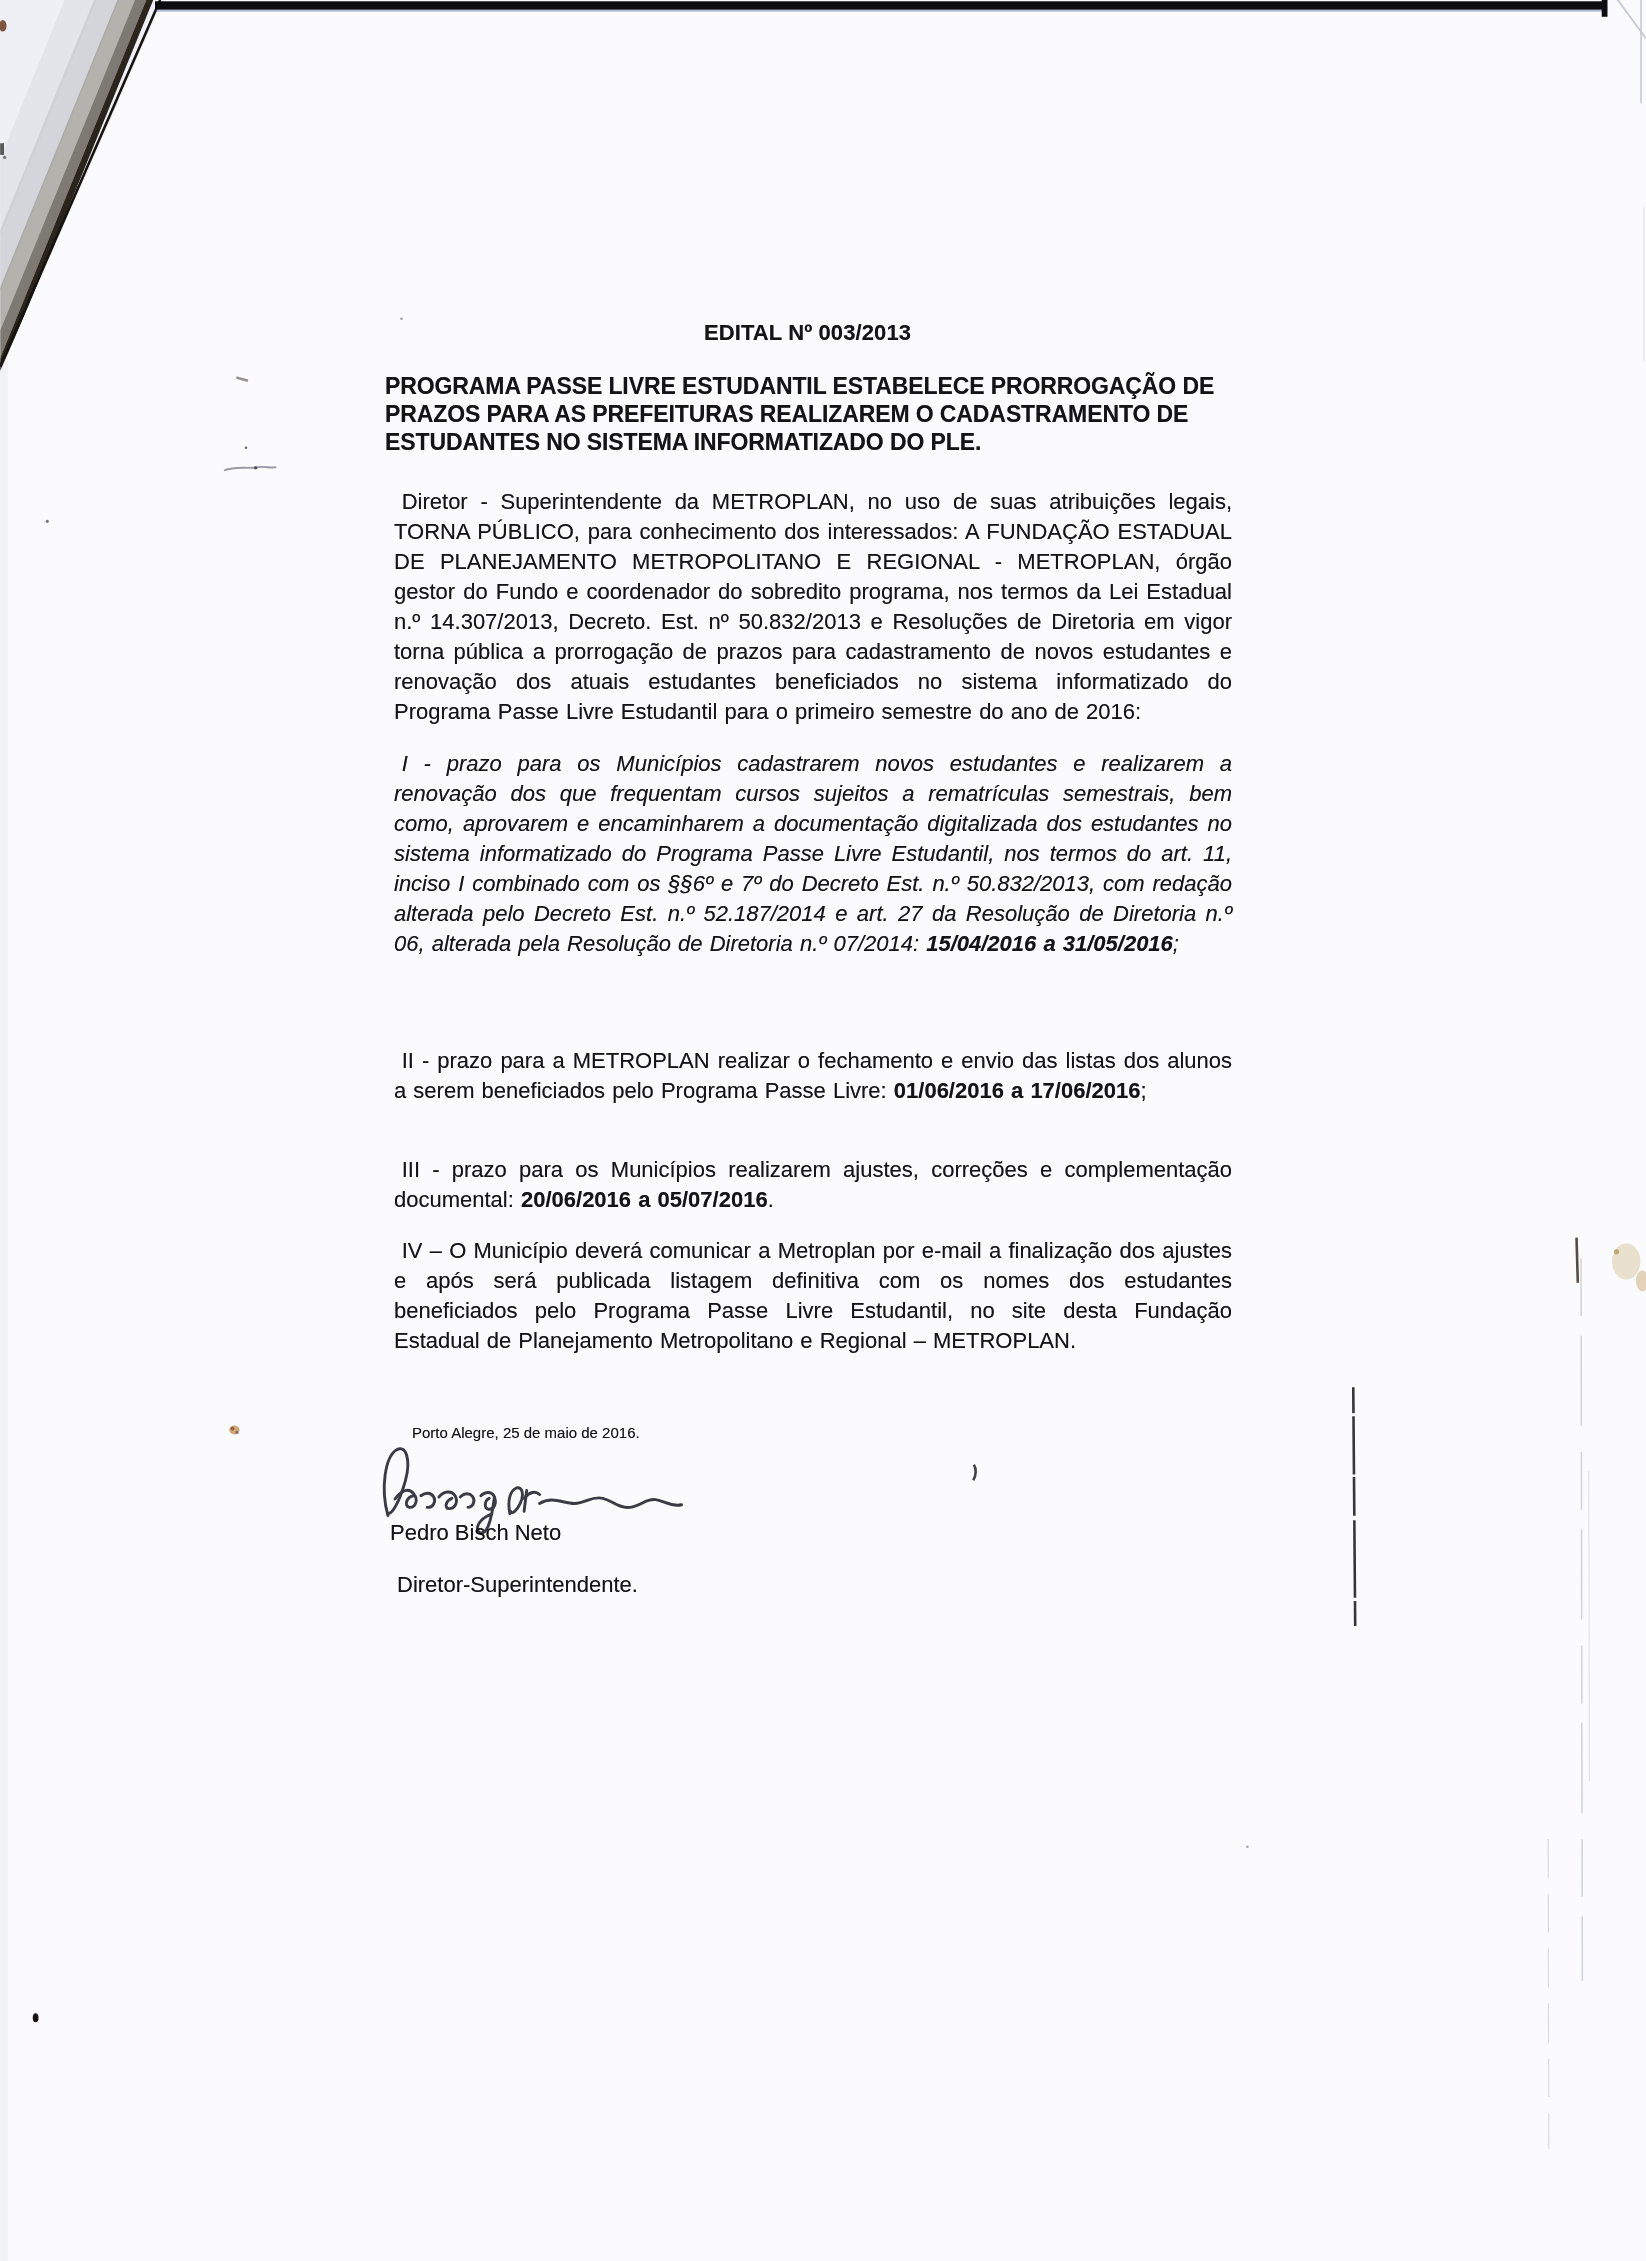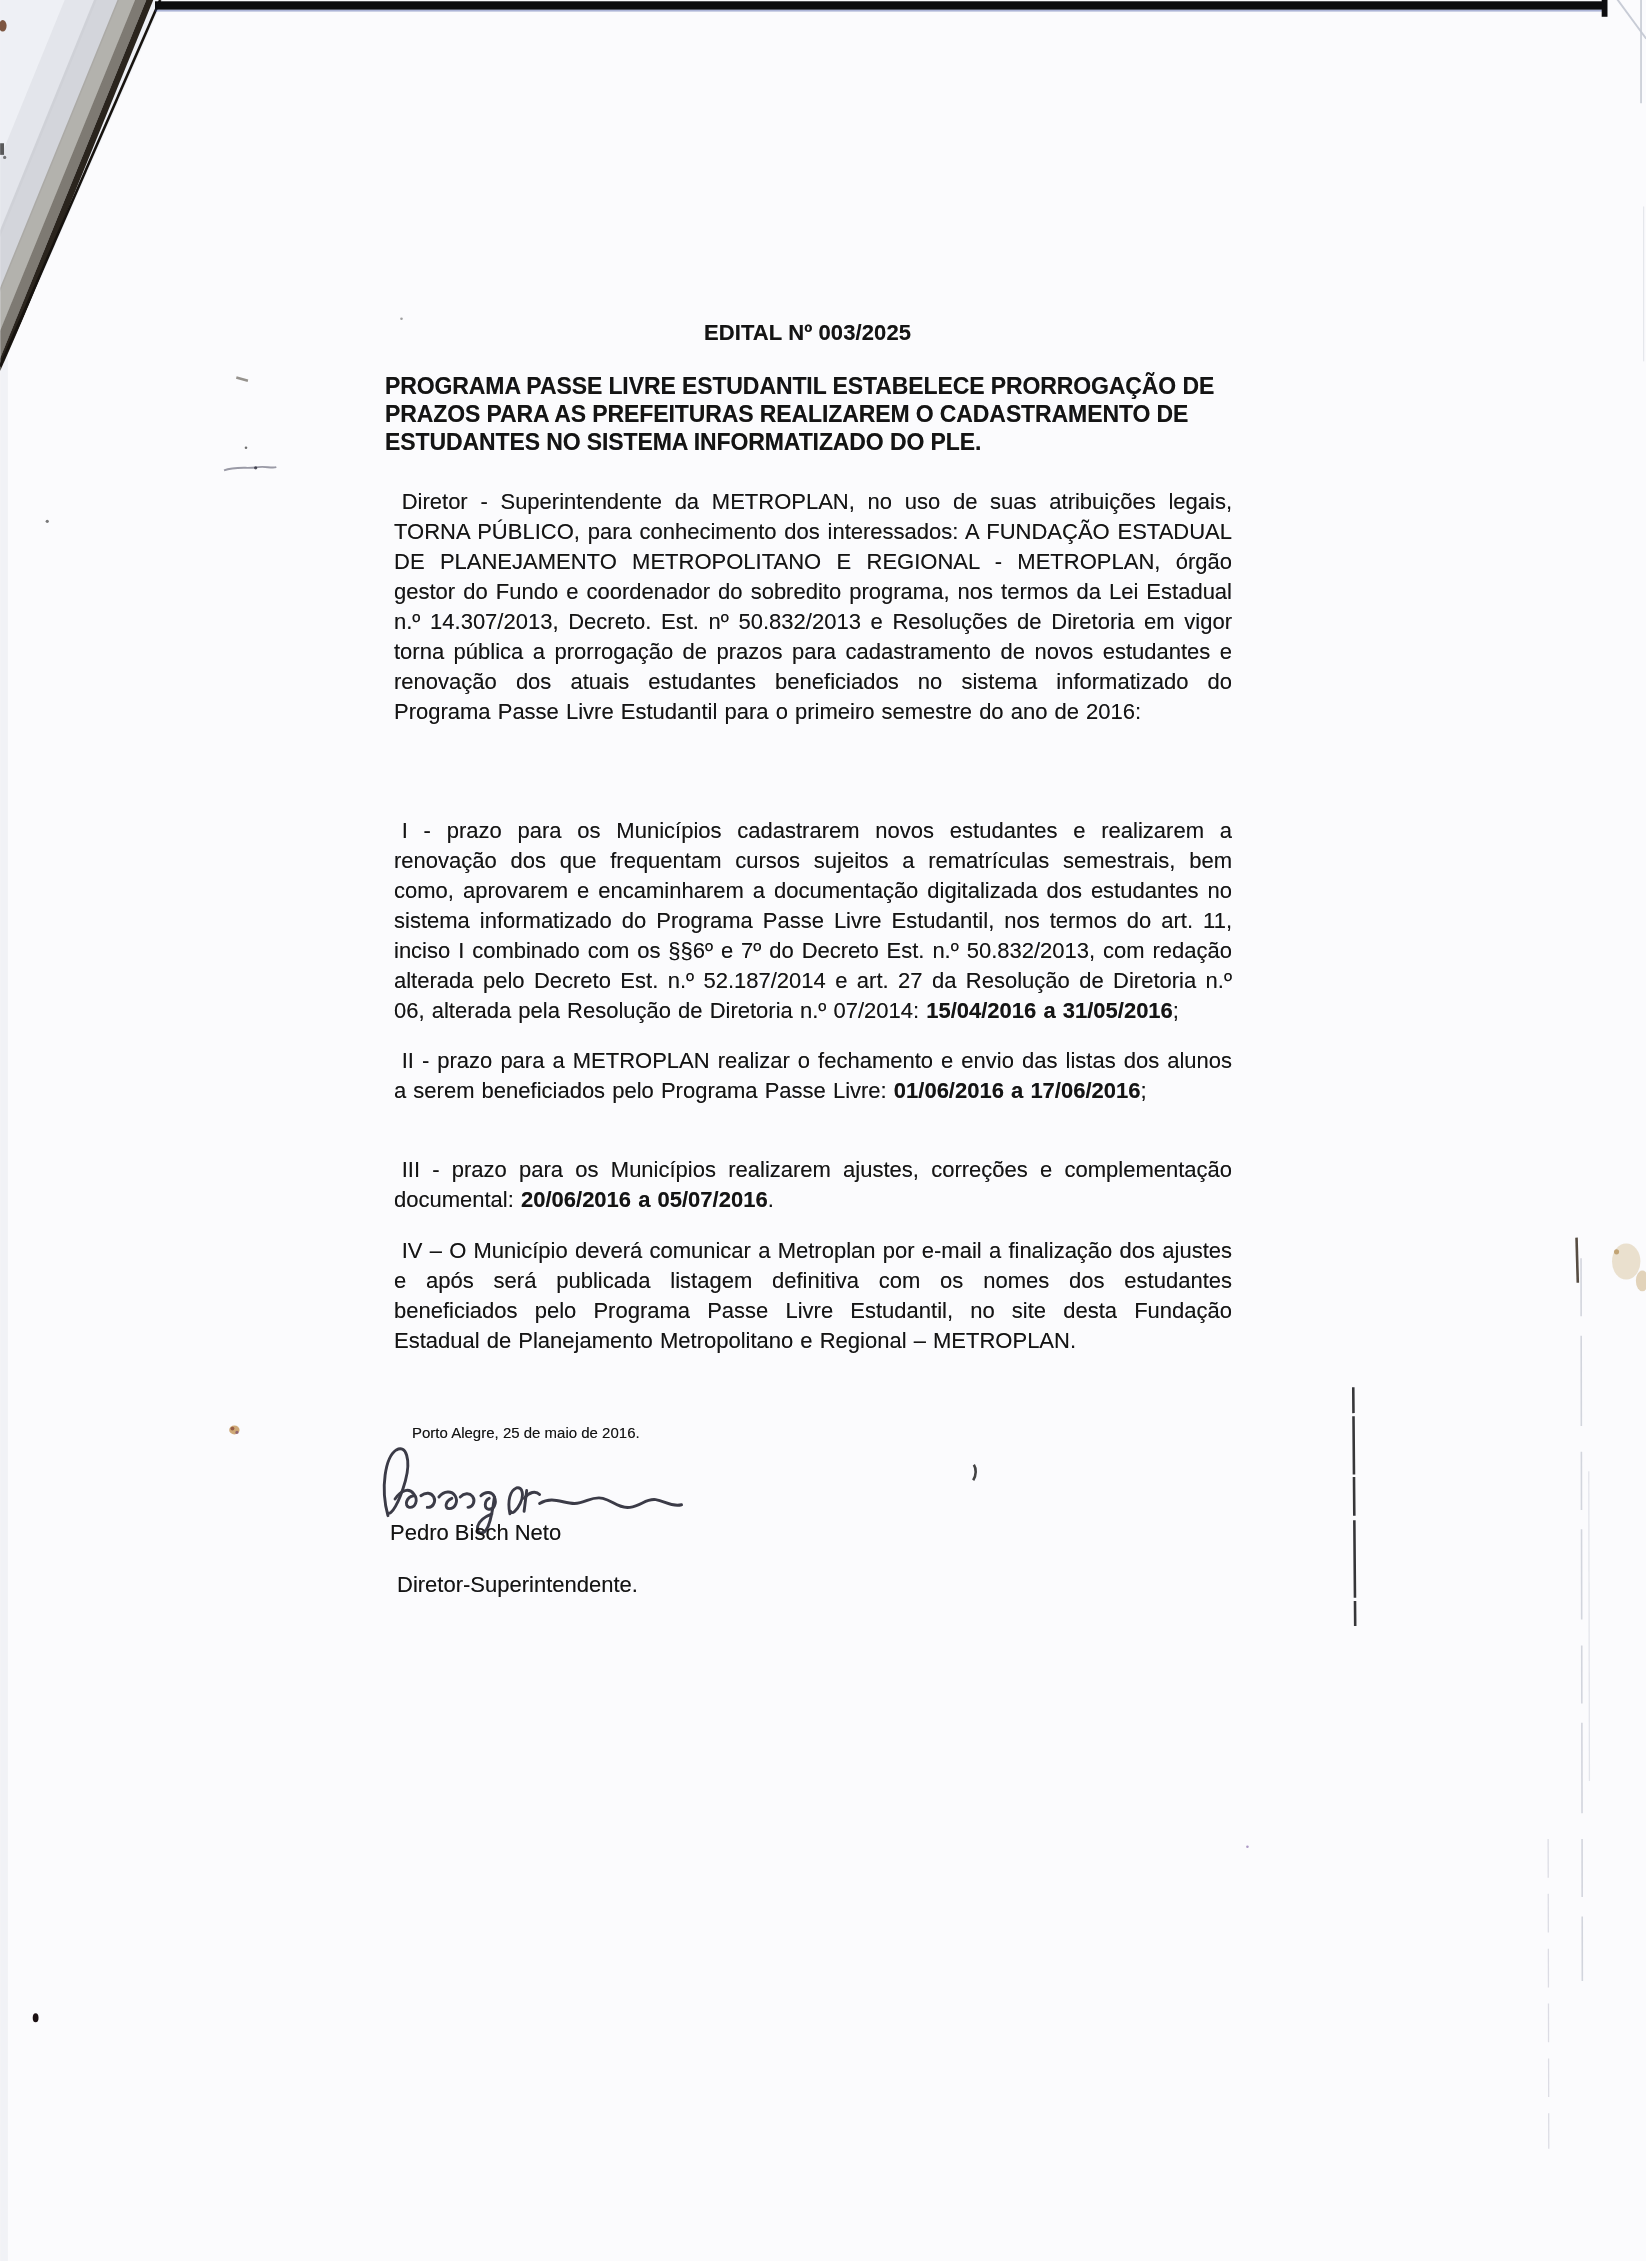--- a/index.html
+++ b/index.html
@@ -27,21 +27,21 @@
     letter-spacing:-0.1px;
   }
   .para{
     left:390px;width:838px;margin:4px;
     font-size:22px;line-height:30px;
     text-align:justify;text-indent:7.7px;
     word-spacing:1px;
   }
   .para b{font-weight:bold;}
   #p-intro{top:483px;}
-  #p-item1{top:812px;}
+  #p-item1{top:745px;font-style:italic;}
   #p-item2{top:1042px;}
   #p-item3{top:1151px;}
   #p-item4{top:1232px;}
   .place-date{left:412px;top:1424px;font-size:15px;}
   .signer-name{left:390px;top:1520px;font-size:22px;}
   .signer-title{left:397px;top:1572px;font-size:22px;text-align:right;}
 </style>
 </head>
 <body>
 
@@ -116,21 +116,21 @@
       <path d="M713 2320 C719 2314, 727 2313, 732 2319 C737 2326, 733 2336, 725 2336"></path>
       <path d="M745 2318 C753 2310, 763 2312, 766 2320 C770 2330, 765 2340, 757 2339 C750 2338, 750 2326, 758 2322"></path>
       <path d="M766 2320 C764 2336, 762 2352, 756 2366 C750 2380, 738 2378, 740 2366 C742 2356, 752 2350, 762 2346"></path>
       <path d="M790 2346 C786 2326, 790 2310, 800 2306 C810 2303, 812 2318, 806 2330 C801 2341, 793 2348, 791 2342"></path>
       <path d="M816 2310 L812 2342"></path>
       <path d="M812 2322 C820 2312, 830 2310, 836 2316"></path>
       <path d="M836 2330 C856 2318, 872 2330, 890 2330 C908 2330, 916 2318, 934 2322 C950 2326, 958 2338, 976 2336 C994 2334, 1000 2322, 1016 2324 C1030 2326, 1040 2336, 1056 2332"></path>
     </g>
   </svg>
 
-  <div class="txt title">EDITAL Nº 003/2025</div>
+  <div class="txt title">EDITAL Nº 003/2013</div>
 
   <div class="txt subtitle">PROGRAMA PASSE LIVRE ESTUDANTIL ESTABELECE PRORROGAÇÃO DE PRAZOS PARA AS PREFEITURAS REALIZAREM O CADASTRAMENTO DE ESTUDANTES NO SISTEMA INFORMATIZADO DO PLE.</div>
 
   <p id="p-intro" class="txt para"><span>Diretor - Superintendente da METROPLAN, no uso de suas atribuições legais, TORNA PÚBLICO, para conhecimento dos interessados: A FUNDAÇÃO ESTADUAL DE PLANEJAMENTO METROPOLITANO E REGIONAL - METROPLAN, órgão gestor do Fundo e coordenador do sobredito programa, nos termos da Lei Estadual n.º 14.307/2013, Decreto. Est. nº 50.832/2013 e Resoluções de Diretoria em vigor torna pública a prorrogação de prazos para cadastramento de novos estudantes e renovação dos atuais estudantes beneficiados no sistema informatizado do Programa Passe Livre Estudantil para o primeiro semestre do ano de 2016:</span></p>
 
   <p id="p-item1" class="txt para"><span>I - prazo para os Municípios cadastrarem novos estudantes e realizarem a renovação dos que frequentam cursos sujeitos a rematrículas semestrais, bem como, aprovarem e encaminharem a documentação digitalizada dos estudantes no sistema informatizado do Programa Passe Livre Estudantil, nos termos do art. 11, inciso I combinado com os §§6º e 7º do Decreto Est. n.º 50.832/2013, com redação alterada pelo Decreto Est. n.º 52.187/2014 e art. 27 da Resolução de Diretoria n.º 06, alterada pela Resolução de Diretoria n.º 07/2014: </span><b>15/04/2016 a 31/05/2016</b><span>;</span></p>
 
   <p id="p-item2" class="txt para"><span>II - prazo para a METROPLAN realizar o fechamento e envio das listas dos alunos a serem beneficiados pelo Programa Passe Livre: </span><b>01/06/2016 a 17/06/2016</b><span>;</span></p>
 
   <p id="p-item3" class="txt para"><span>III - prazo para os Municípios realizarem ajustes, correções e complementação documental: </span><b>20/06/2016 a 05/07/2016</b><span>.</span></p>

